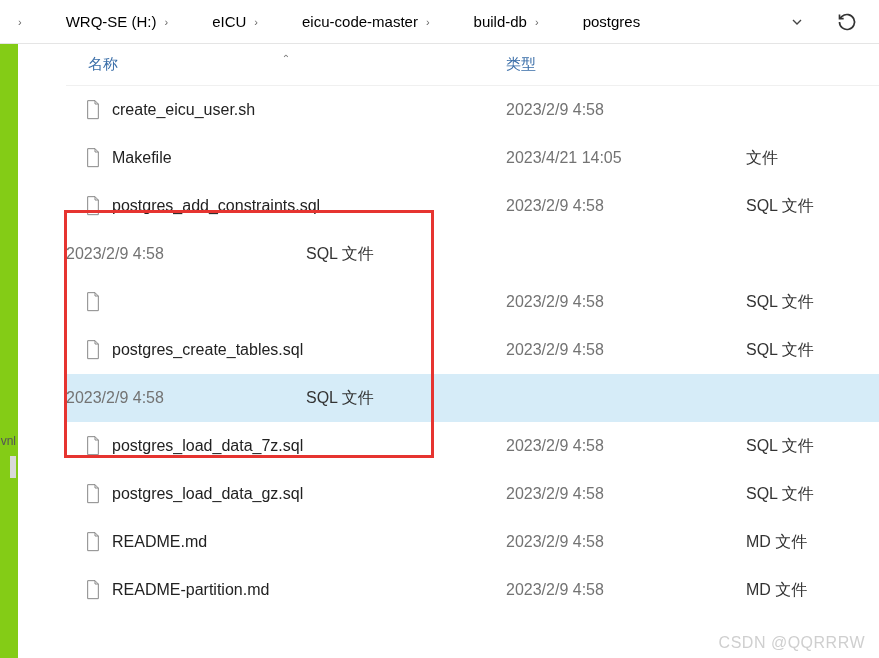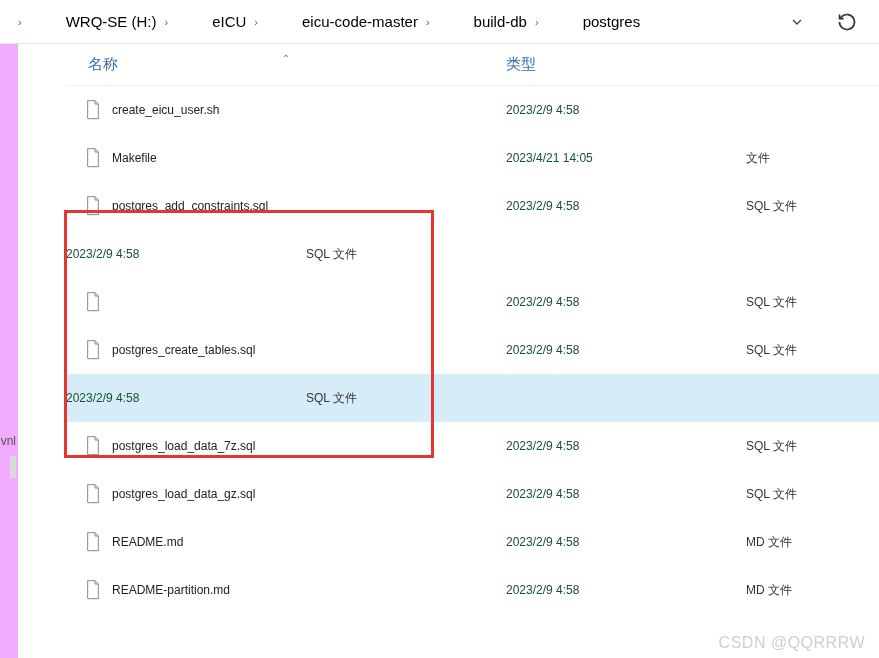--- a/index.html
+++ b/index.html
@@ -37,21 +37,21 @@
       padding-right: 8px;
     }
     .chev-icon svg { width: 16px; height: 16px; display: block; }
     .refresh-icon svg { width: 20px; height: 20px; display: block; }
     .content-area {
       display: flex;
       height: calc(100% - 44px);
     }
     .left-gutter {
       width: 18px;
-      background: #f0abfc;
+      background: #84cc16;
       display: flex;
       flex-direction: column;
       justify-content: flex-end;
       padding-bottom: 180px;
     }
     .gutter-tab {
       font-size: 12px;
       color: #555;
       margin-bottom: 8px;
       padding-right: 2px;
@@ -85,26 +85,26 @@
       left: 50%;
       transform: translateX(-50%);
       font-size: 10px;
       color: #777;
     }
     .file-list { }
     .file-row {
       display: flex;
       align-items: center;
       height: 48px;
-      font-size: 12px;
+      font-size: 16px;
       color: #222;
     }
     .file-row.selected { background: #d6ecf8; }
     .cell-name { width: 440px; display: flex; align-items: center; padding-left: 18px; gap: 10px; }
-    .cell-date { width: 240px; color: #14532d; }
+    .cell-date { width: 240px; color: #737373; }
     .cell-type { flex: 1; color: #333; }
     .file-icon { width: 18px; height: 22px; display: inline-flex; align-items: center; justify-content: center; }
     .file-icon svg { width: 16px; height: 20px; display: block; }
     .highlight-box {
       position: absolute;
       border: 3px solid #e63430;
       pointer-events: none;
       left: 64px;
       top: 210px;
       width: 370px;

